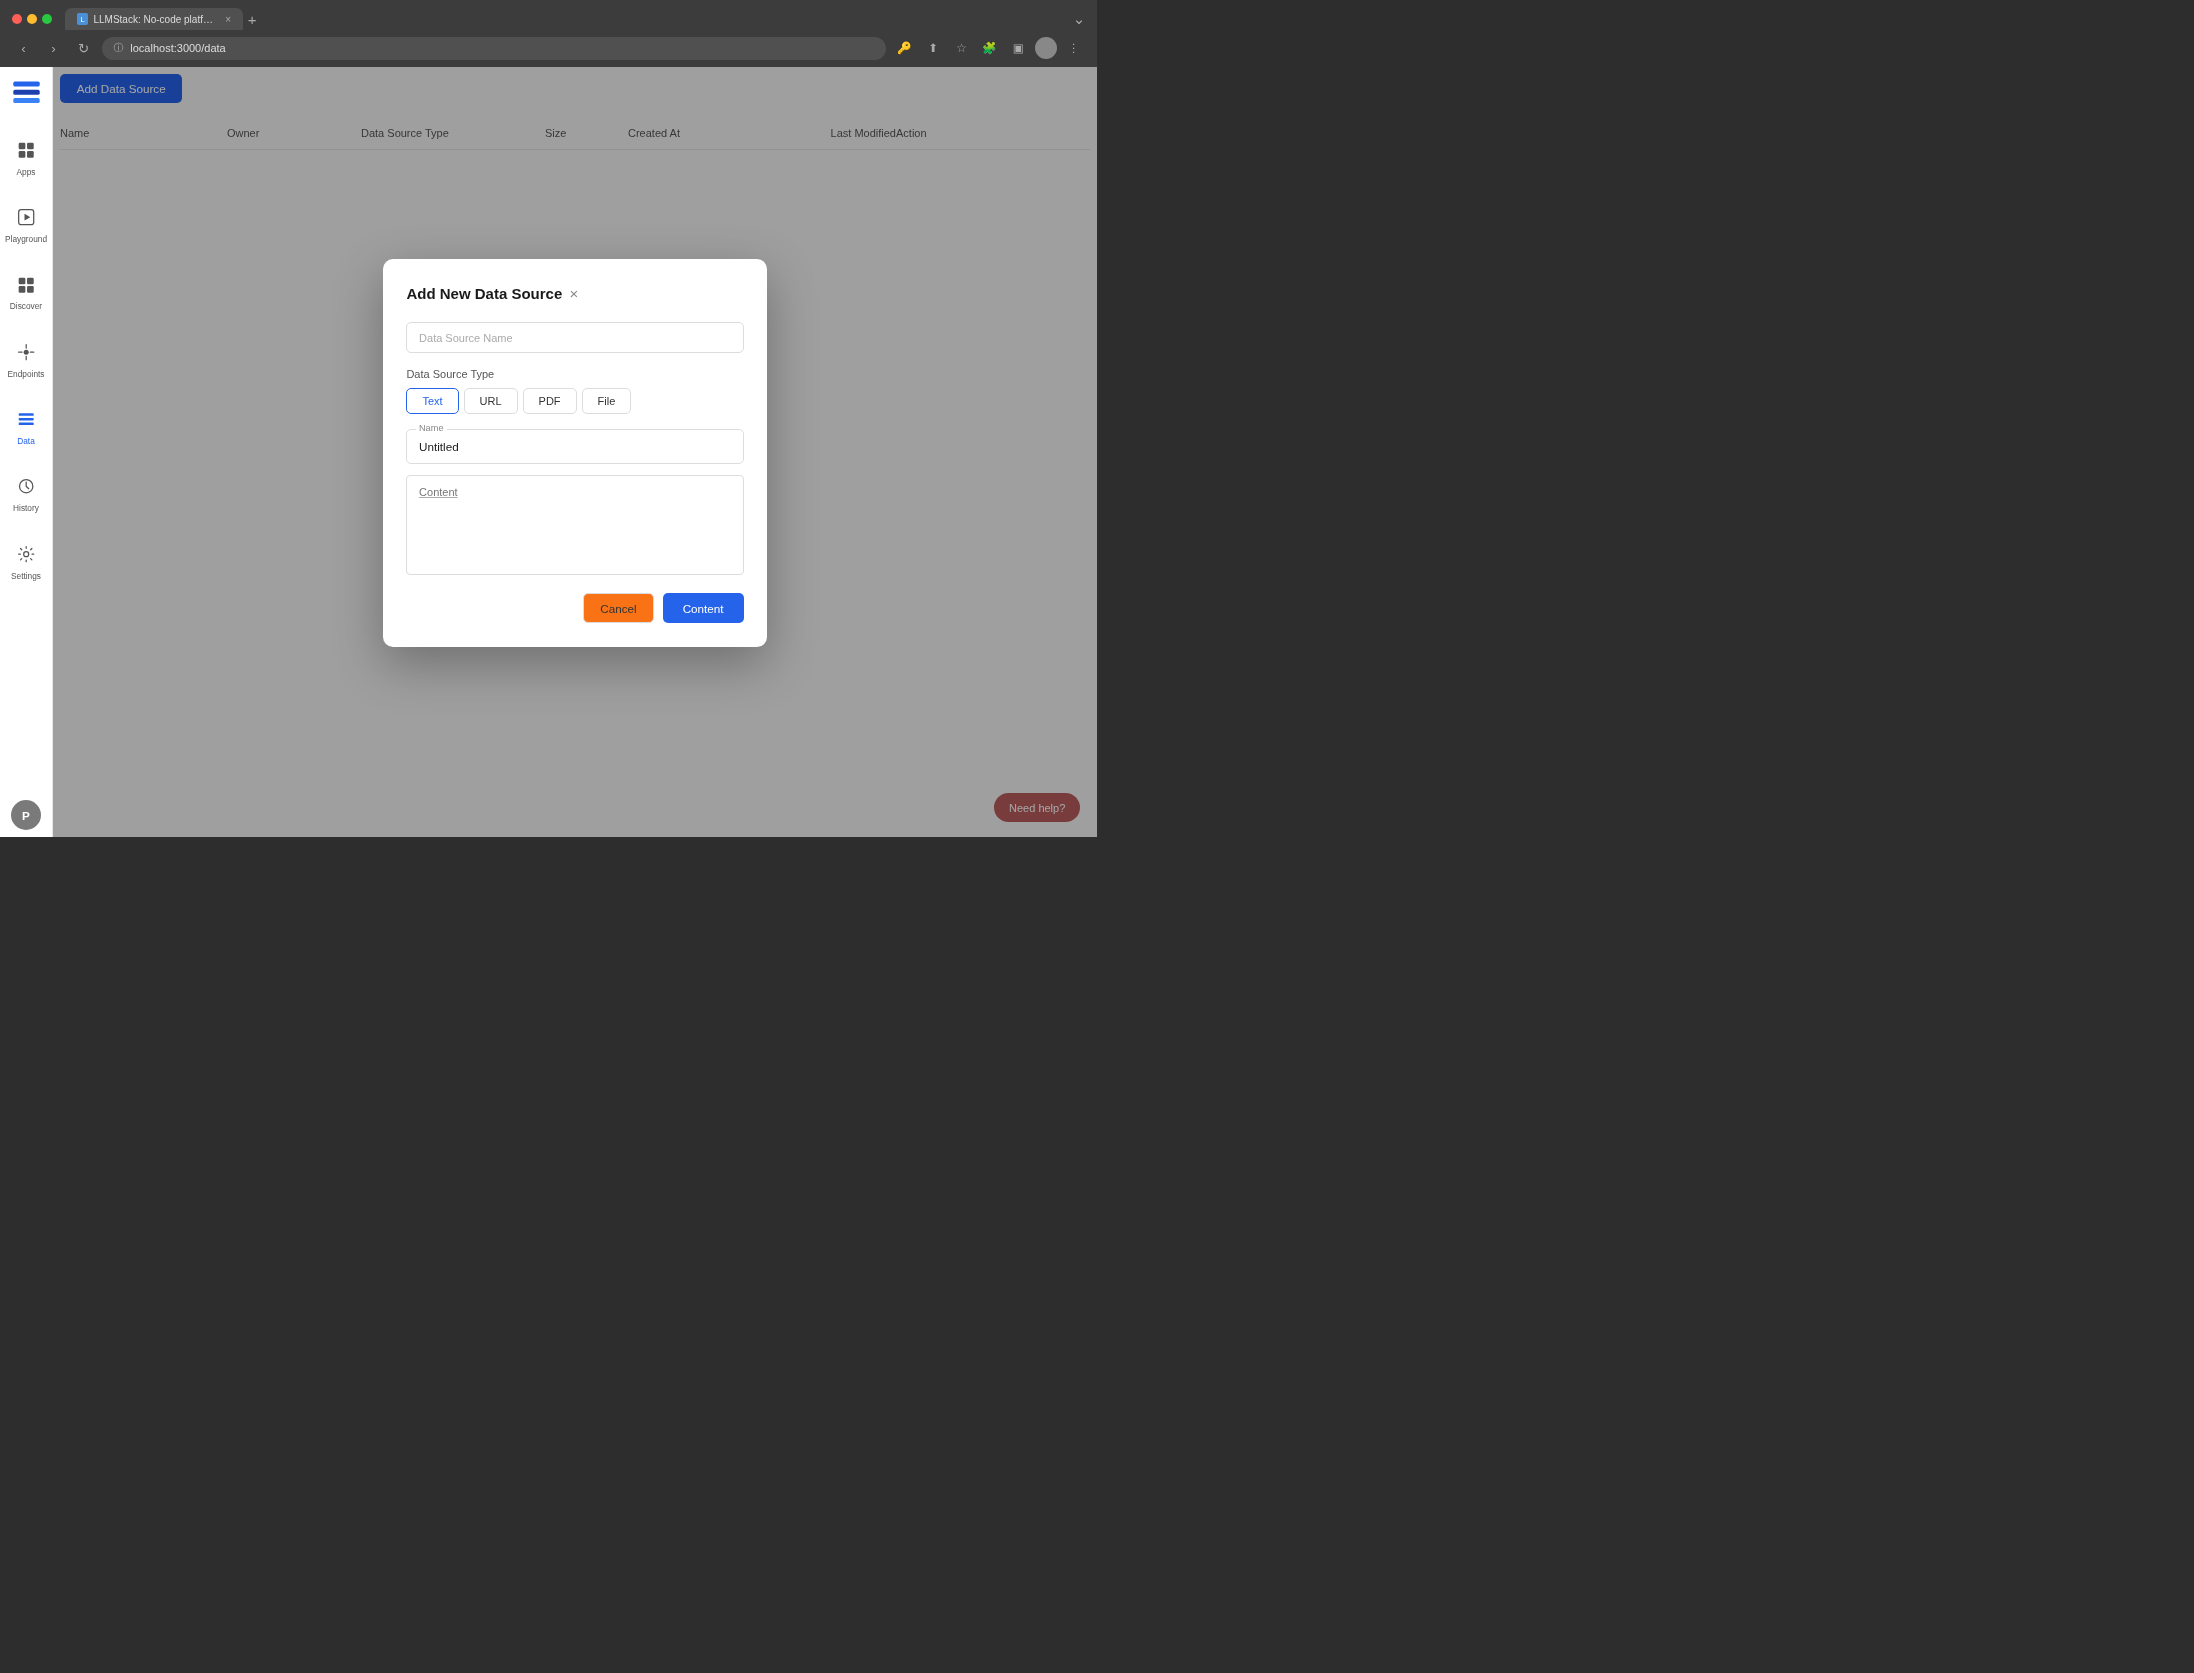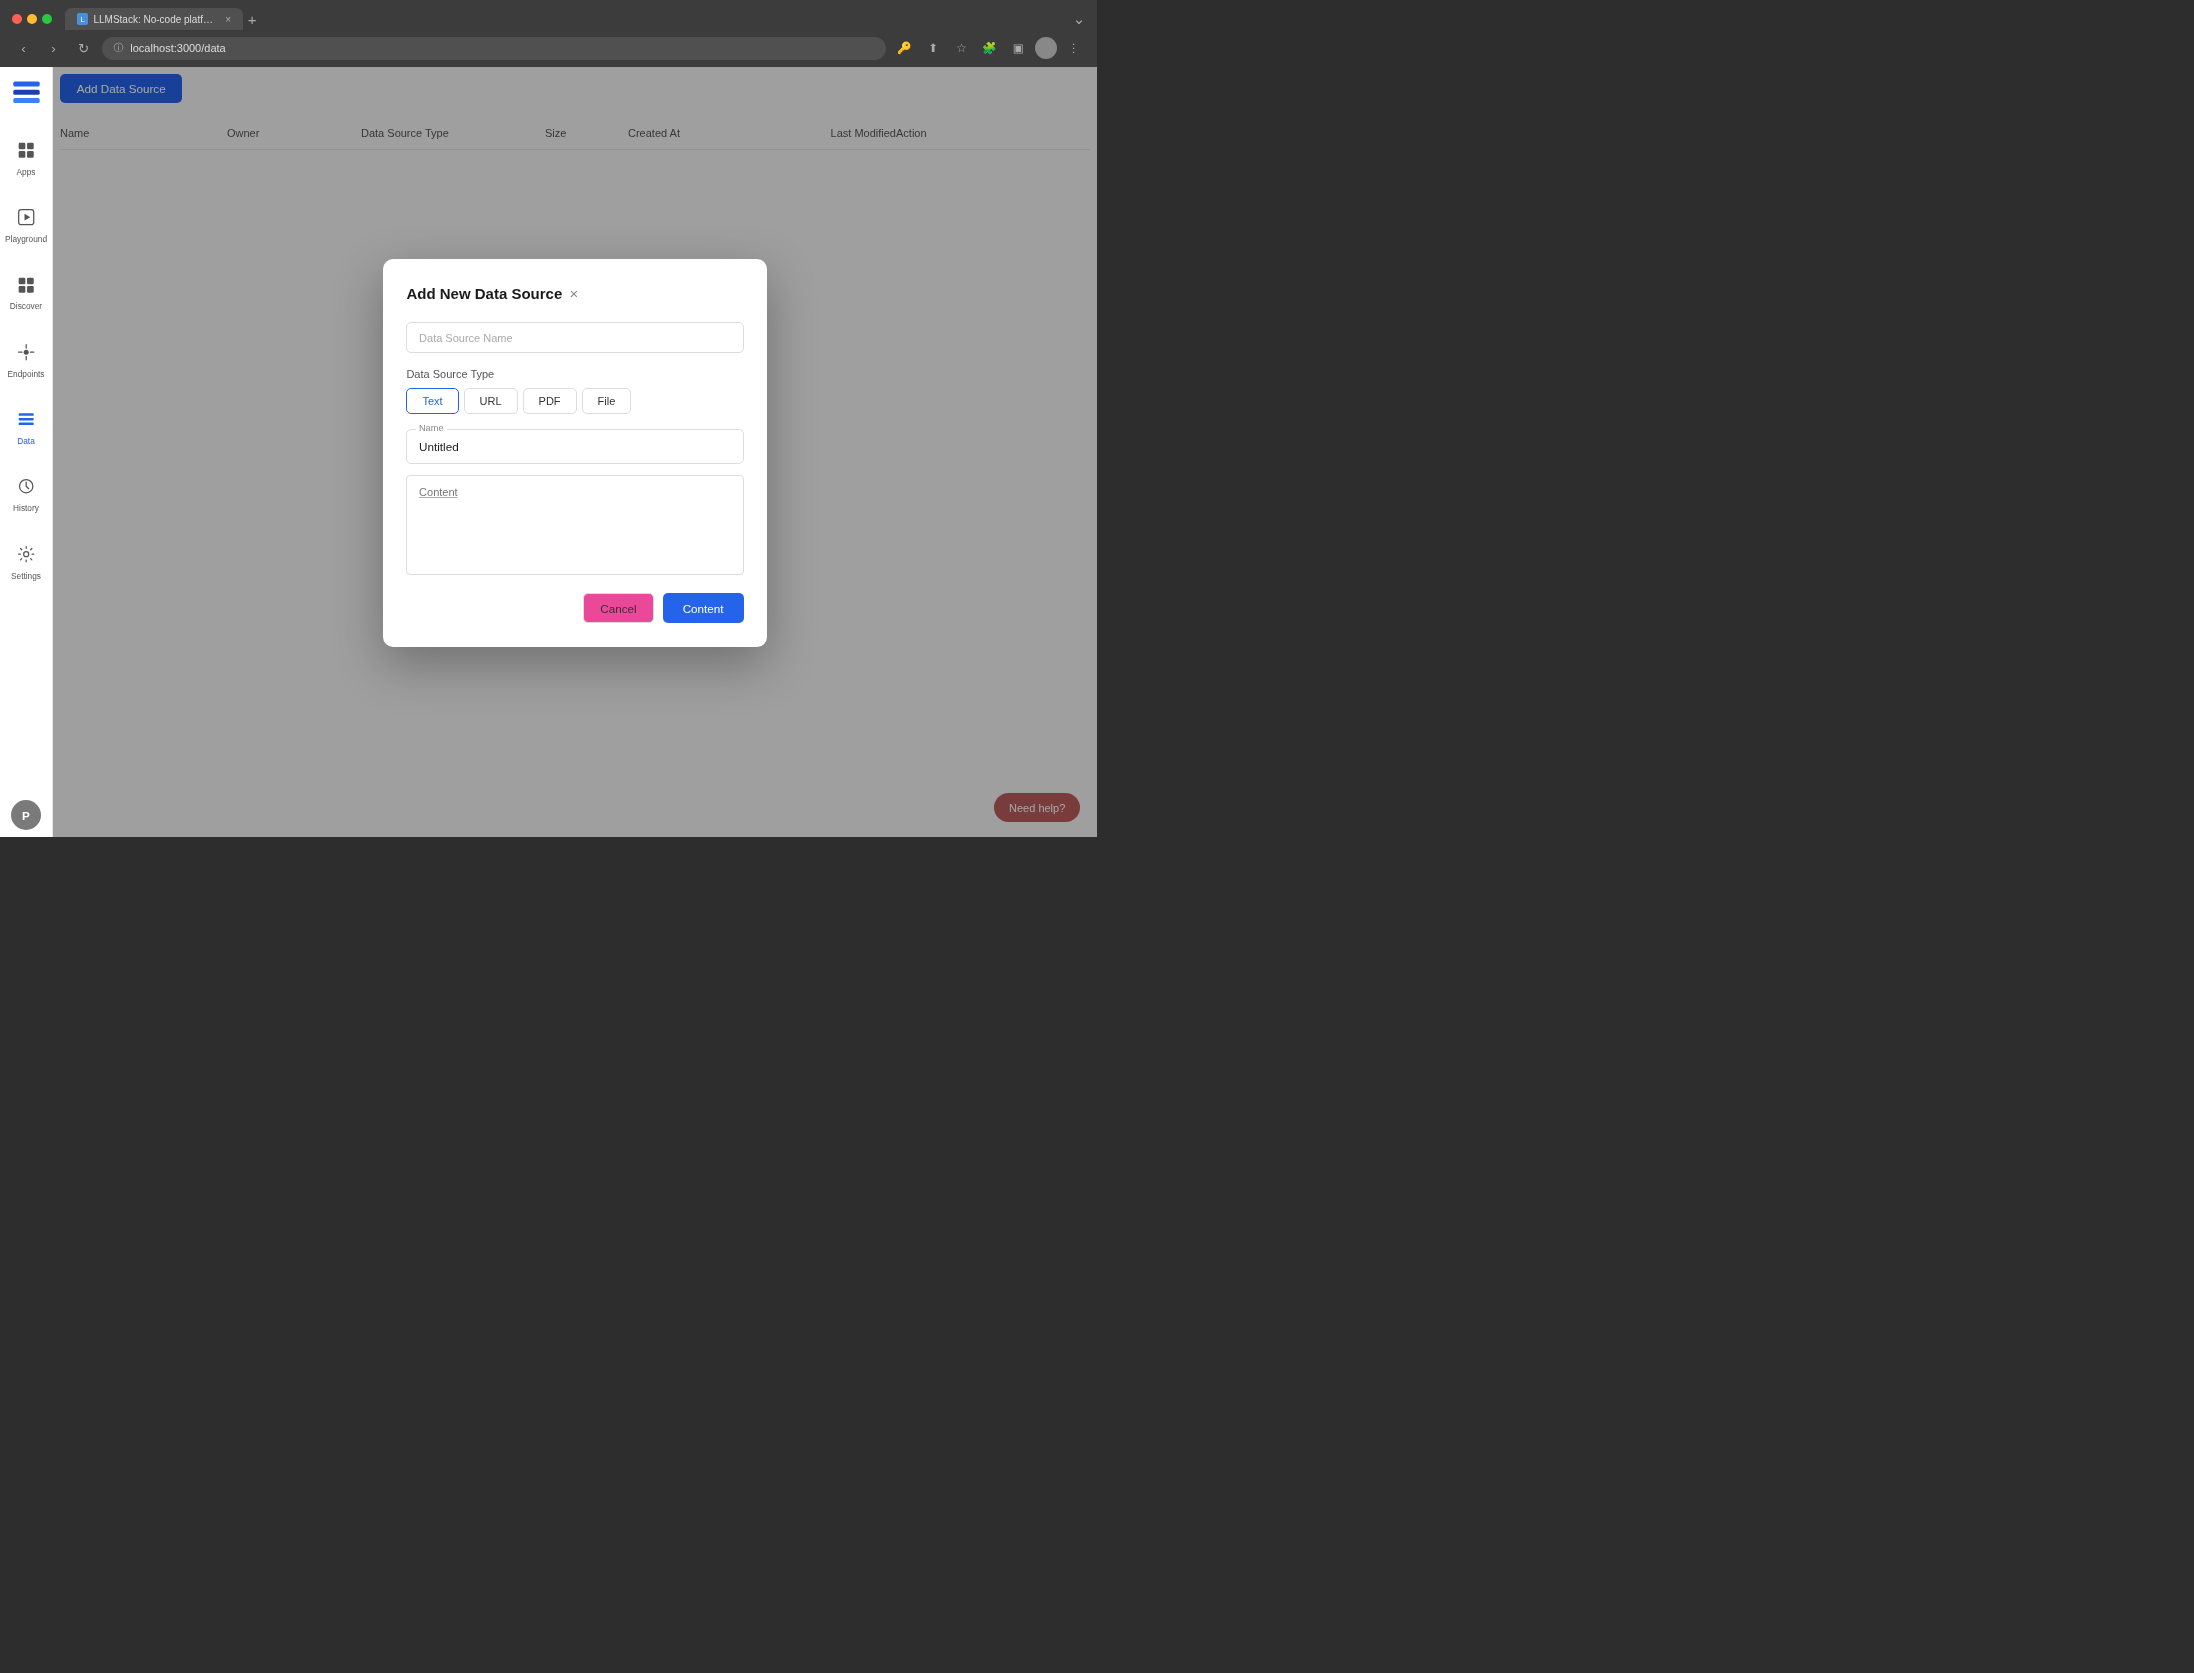--- a/index.html
+++ b/index.html
@@ -73,21 +73,21 @@
     .ds-type-btn { border: 0.8px solid #ddd; background: white; border-radius: 5px; padding: 5.8px 15px; font-size: 11px; cursor: pointer; color: #333; }
     .ds-type-btn.active { border-color: #2563eb; color: #2563eb; background: white; }
 
     .name-field-wrapper { position: relative; border: 0.8px solid #ddd; border-radius: 5px; margin-bottom: 11.7px; }
     .name-field-label { position: absolute; top: -6.7px; left: 8.3px; background: white; padding: 0 3.3px; font-size: 9.2px; color: #888; }
     .name-field-input { width: 100%; border: none; border-radius: 5px; padding: 10px 11.7px; font-size: 11.7px; color: #1a1a1a; outline: none; }
 
     .content-textarea { width: 100%; border: 0.8px solid #ddd; border-radius: 4px; padding: 10px 11.7px; font-size: 11px; color: #aaa; height: 100px; resize: none; outline: none; font-family: inherit; text-decoration: underline; }
 
     .modal-footer { display: flex; justify-content: flex-end; gap: 8.3px; margin-top: 15px; }
-    .cancel-btn { background: #ec4899; border: 0.8px solid #ddd; border-radius: 5px; padding: 7.5px 16.7px; font-size: 11.7px; cursor: pointer; color: #333; }
+    .cancel-btn { background: #f97316; border: 0.8px solid #ddd; border-radius: 5px; padding: 7.5px 16.7px; font-size: 11.7px; cursor: pointer; color: #333; }
     .submit-btn { background: #2563eb; color: white; border: none; border-radius: 5px; padding: 7.5px 20px; font-size: 11.7px; font-weight: 500; cursor: pointer; }
 
     
     .help-btn { position: absolute; bottom: 16.7px; right: 16.7px; background: #b85c5c; color: white; border: none; border-radius: 20px; padding: 8.3px 15px; font-size: 11px; font-weight: 500; cursor: pointer; z-index: 5; }
 
     
     .logo-svg { width: 33px; height: 33px; }
   </style>
 </head>
 <body>

